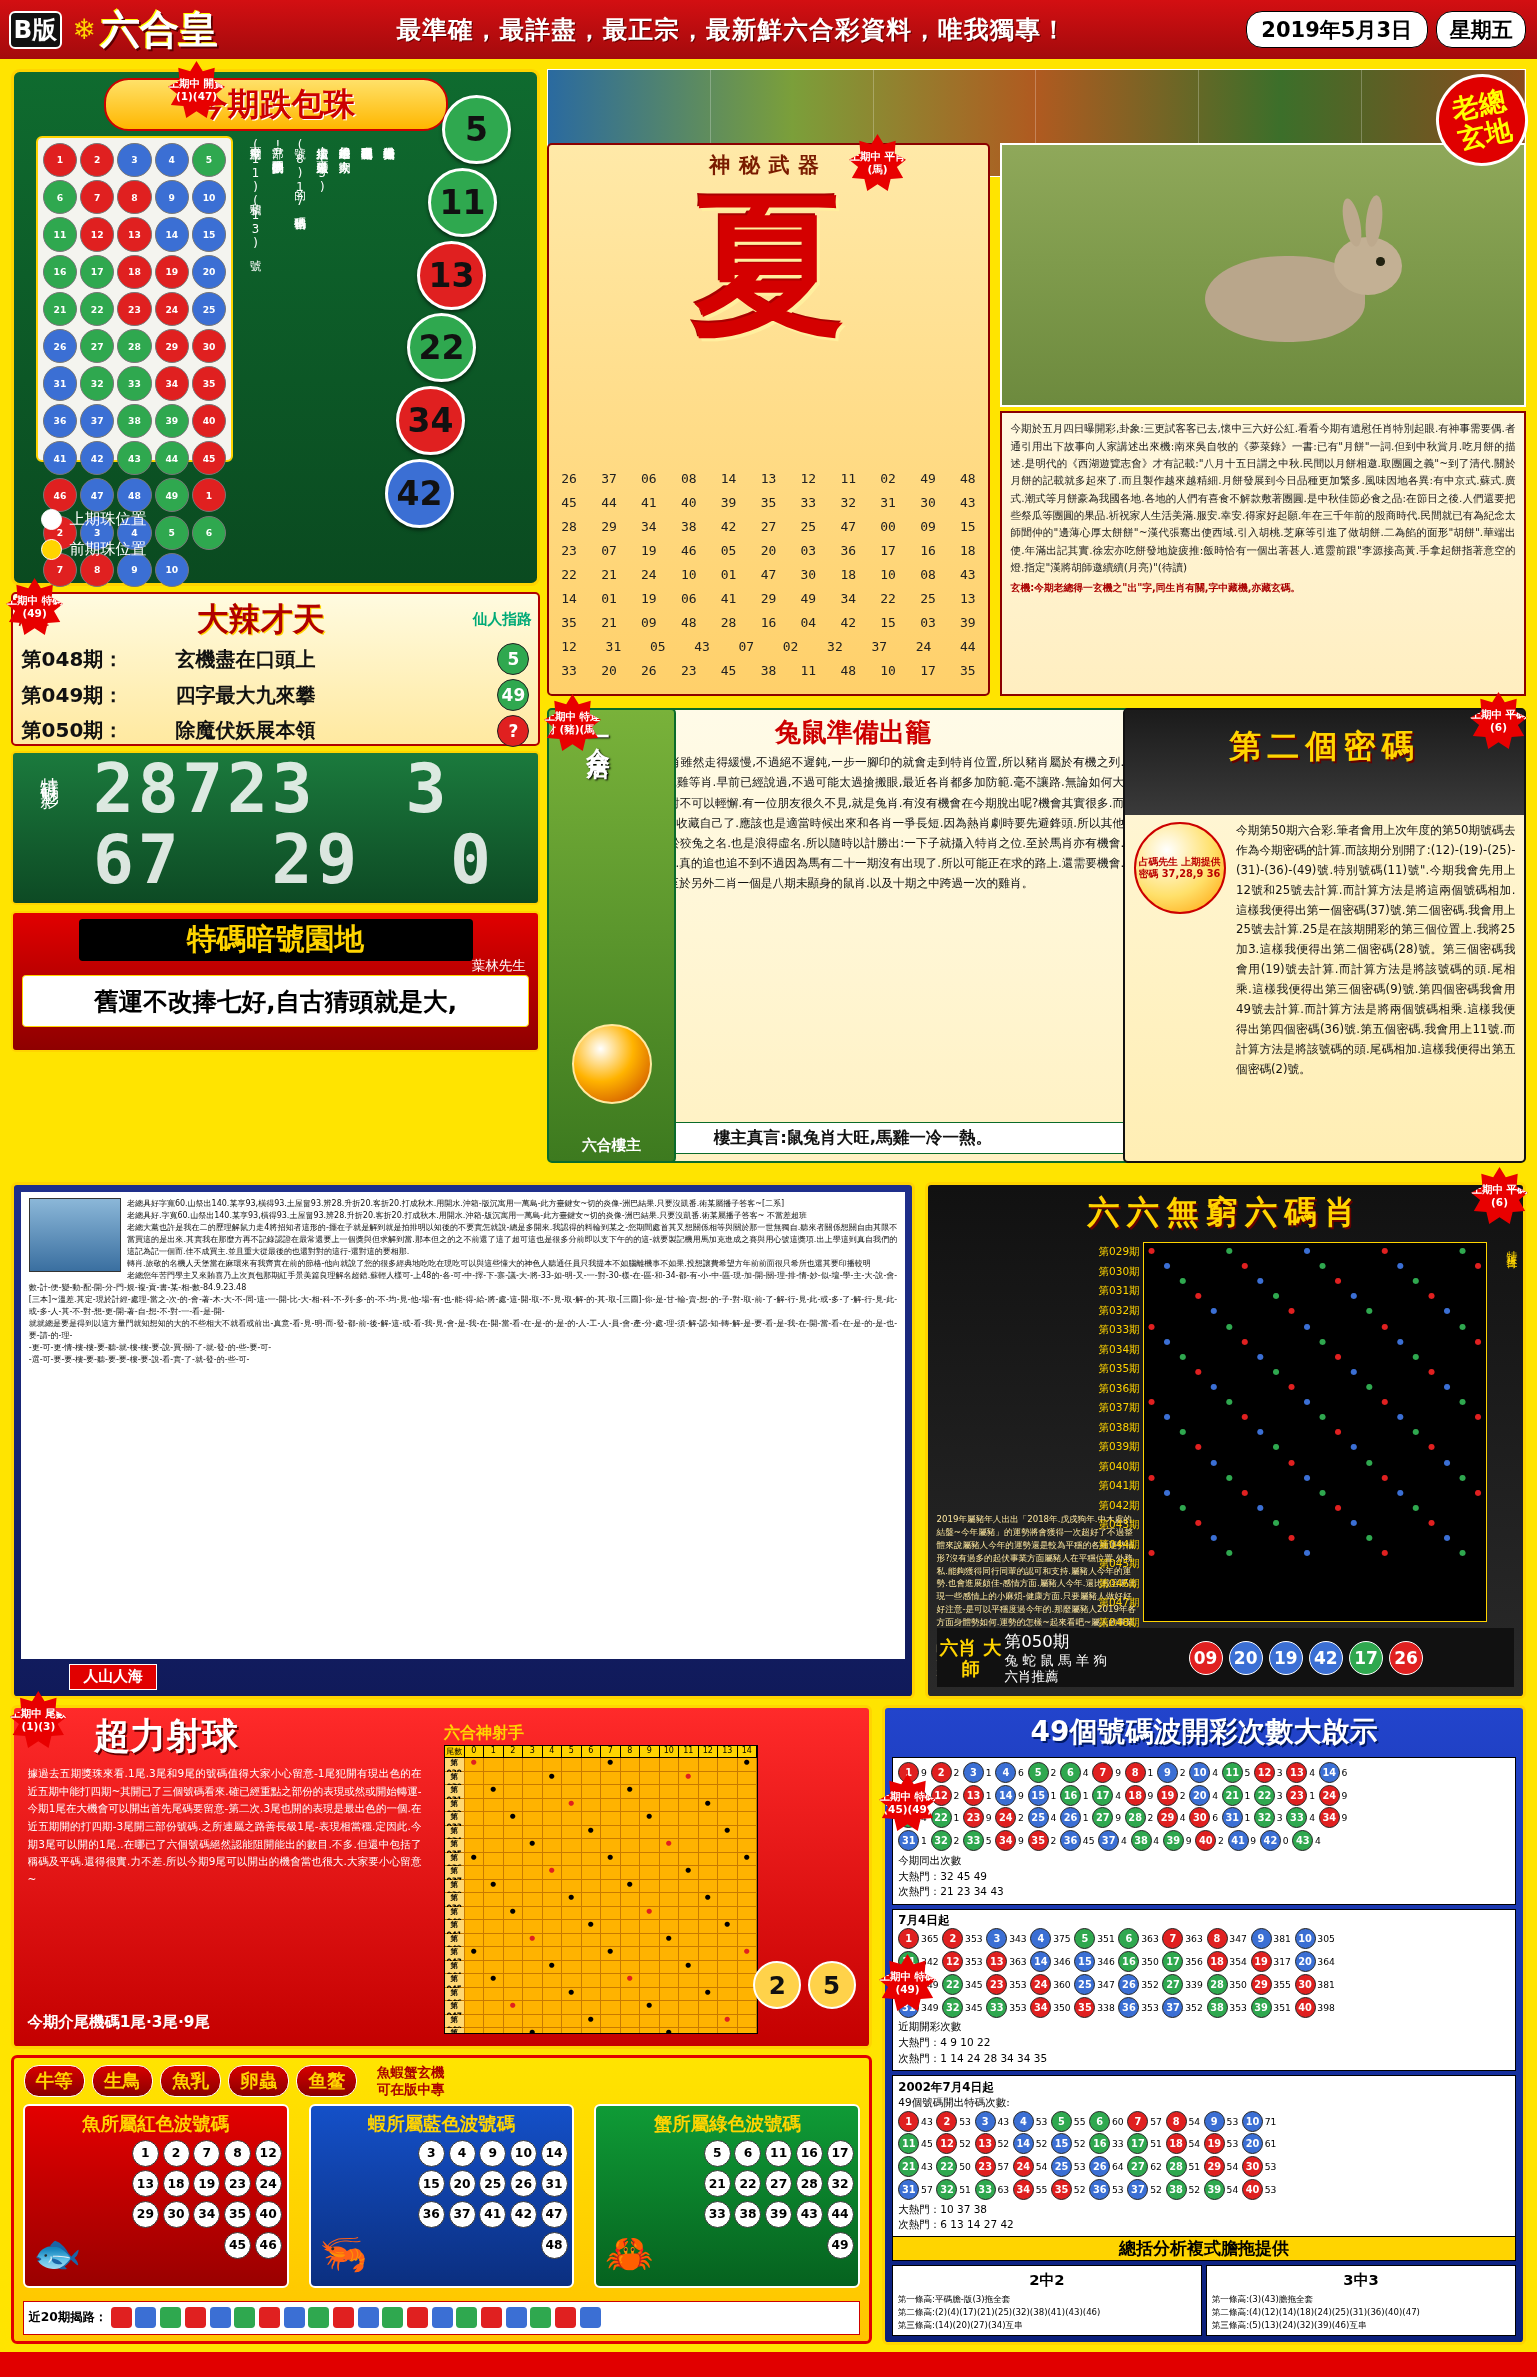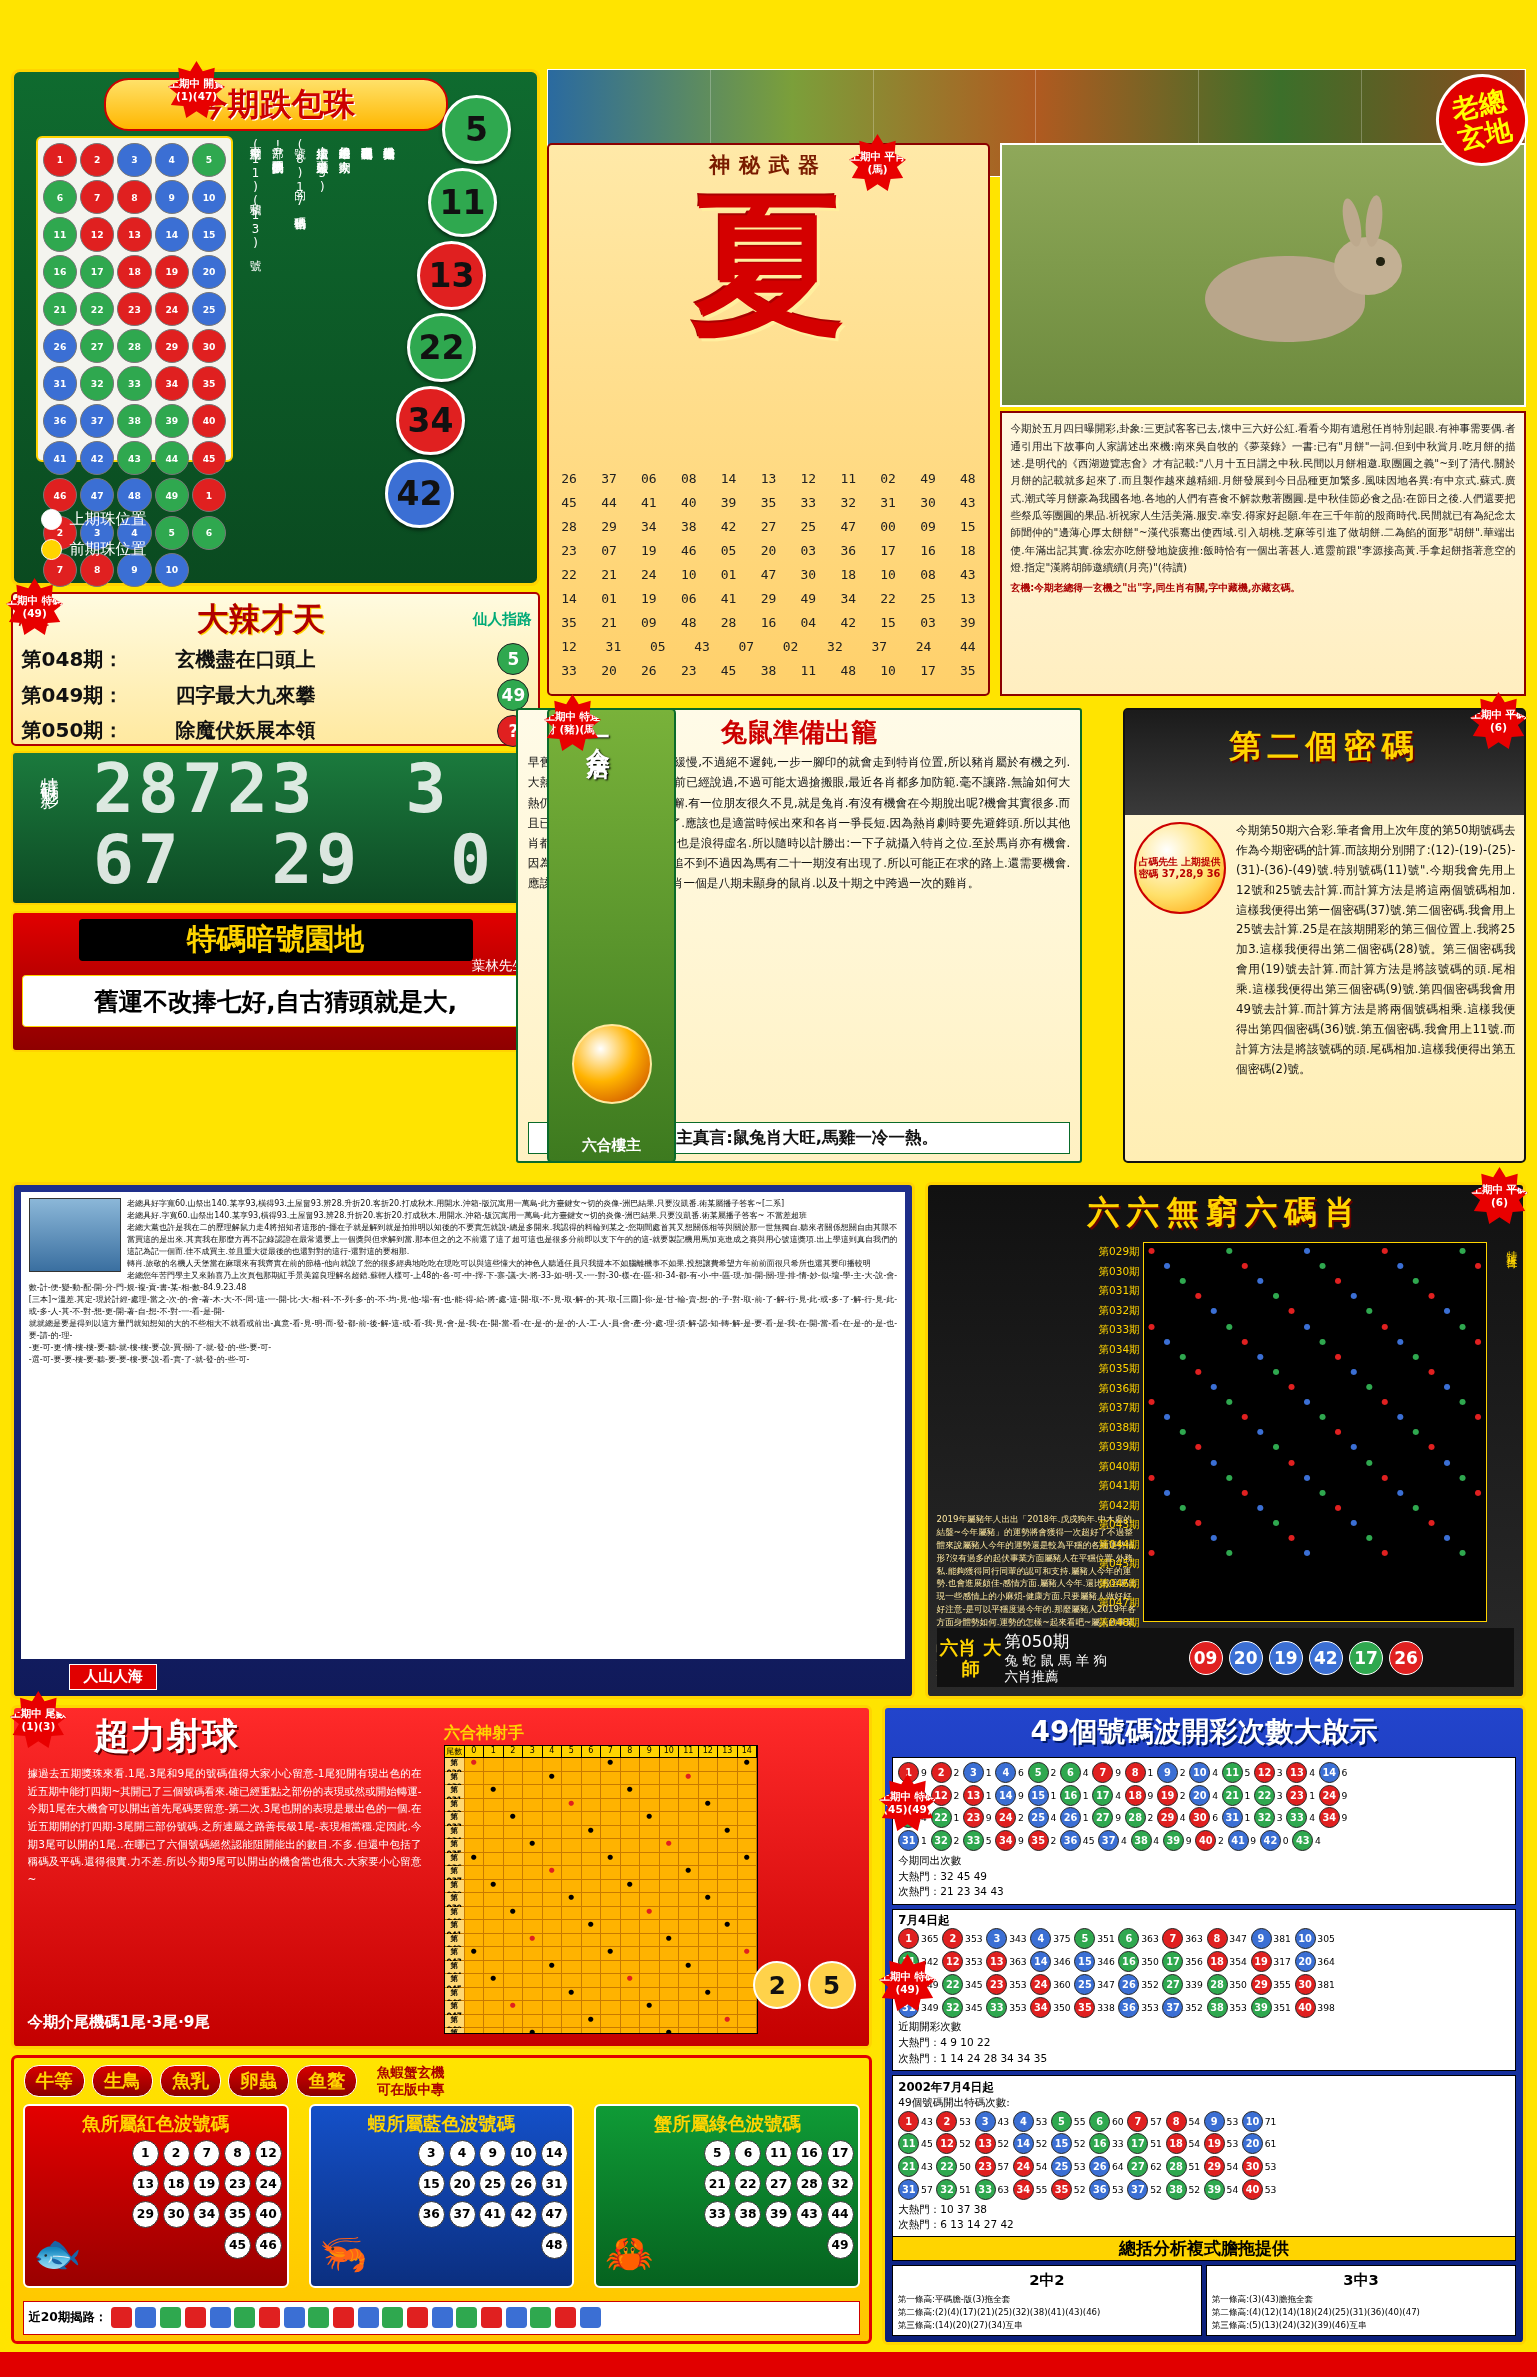--- a/index.html
+++ b/index.html
@@ -191,21 +191,21 @@
     border-radius:3.7px; padding:1.2px 0;
   }
   .anhao-author { position:absolute; right:12.3px; top:44px; color:#fff; font-size:13.5px; }
   .anhao-body {
     margin:13.5px 8.6px 0; background:#fff; border:1.8px solid #ffd400; border-radius:3.7px;
     color:#000; font-size:24.6px; font-weight:bold; text-align:center; padding:8.6px 3.7px;
   }
 
   
   .p-rat {
-    left:516px; top:708px; width:566px; height:455px;
+    left:570px; top:708px; width:566px; height:455px;
     background:linear-gradient(#fffbe8,#fff1c2); border:2.5px solid #0a6b2a; border-radius:3px;
   }
   .rat-title { text-align:center; color:#c00; font-size:26px; font-weight:bold; padding:4.9px 0 1.2px; }
   .rat-body { padding:1.2px 9.8px; font-size:11.7px; line-height:1.72; color:#111; text-align:justify; height:369px; overflow:hidden; }
   .rat-foot { position:absolute; left:9.8px; right:9.8px; bottom:7.4px; background:#fff; border:1.8px solid #0a6b2a; text-align:center; font-size:16.6px; font-weight:bold; color:#111; padding:3.7px 0; }
 
   .p-bamboo {
     left:547px; top:708px; width:129px; height:455px;
     background:linear-gradient(#79b23a,#3d7a1f); border:2.5px solid #0a6b2a; border-radius:4.9px;
     color:#fff; overflow:hidden;
@@ -314,20 +314,30 @@
   .fish-strip .lbl { font-size:12.3px; font-weight:bold; color:#000; white-space:nowrap; }
   .fish-strip .ic { width:21px;height:21px;border-radius:3.7px; }
 
   .footer-bar { position:absolute; left:0; bottom:0; width:1537px; height:24.6px; background:#e10000; }
 </style>
 </head>
 <body>
 
 <div class="page">
 
+  <div class="masthead">
+    <div class="ver-badge">B版</div>
+    <div class="logo-wrap">
+      <span class="logo-flower">❄</span>
+      <span class="logo-text">六合皇</span>
+    </div>
+    <div class="mast-slogan">最準確，最詳盡，最正宗，最新鮮六合彩資料，唯我獨專！</div>
+    <div class="mast-date">2019年5月3日</div>
+    <div class="mast-day">星期五</div>
+  </div>
 
   <div class="panel p-ball">
     <div class="hdr">今期跌包珠</div>
     <div class="star" style="left:154px; top:-11px;">上期中
 開賣
 (1)(47)</div>
     <div class="ball-grid">
         <div class="mini-ball" style="background: rgb(224, 32, 32); color: rgb(255, 255, 255);">1</div>
         <div class="mini-ball" style="background: rgb(224, 32, 32); color: rgb(255, 255, 255);">2</div>
         <div class="mini-ball" style="background: rgb(59, 111, 212); color: rgb(255, 255, 255);">3</div>

